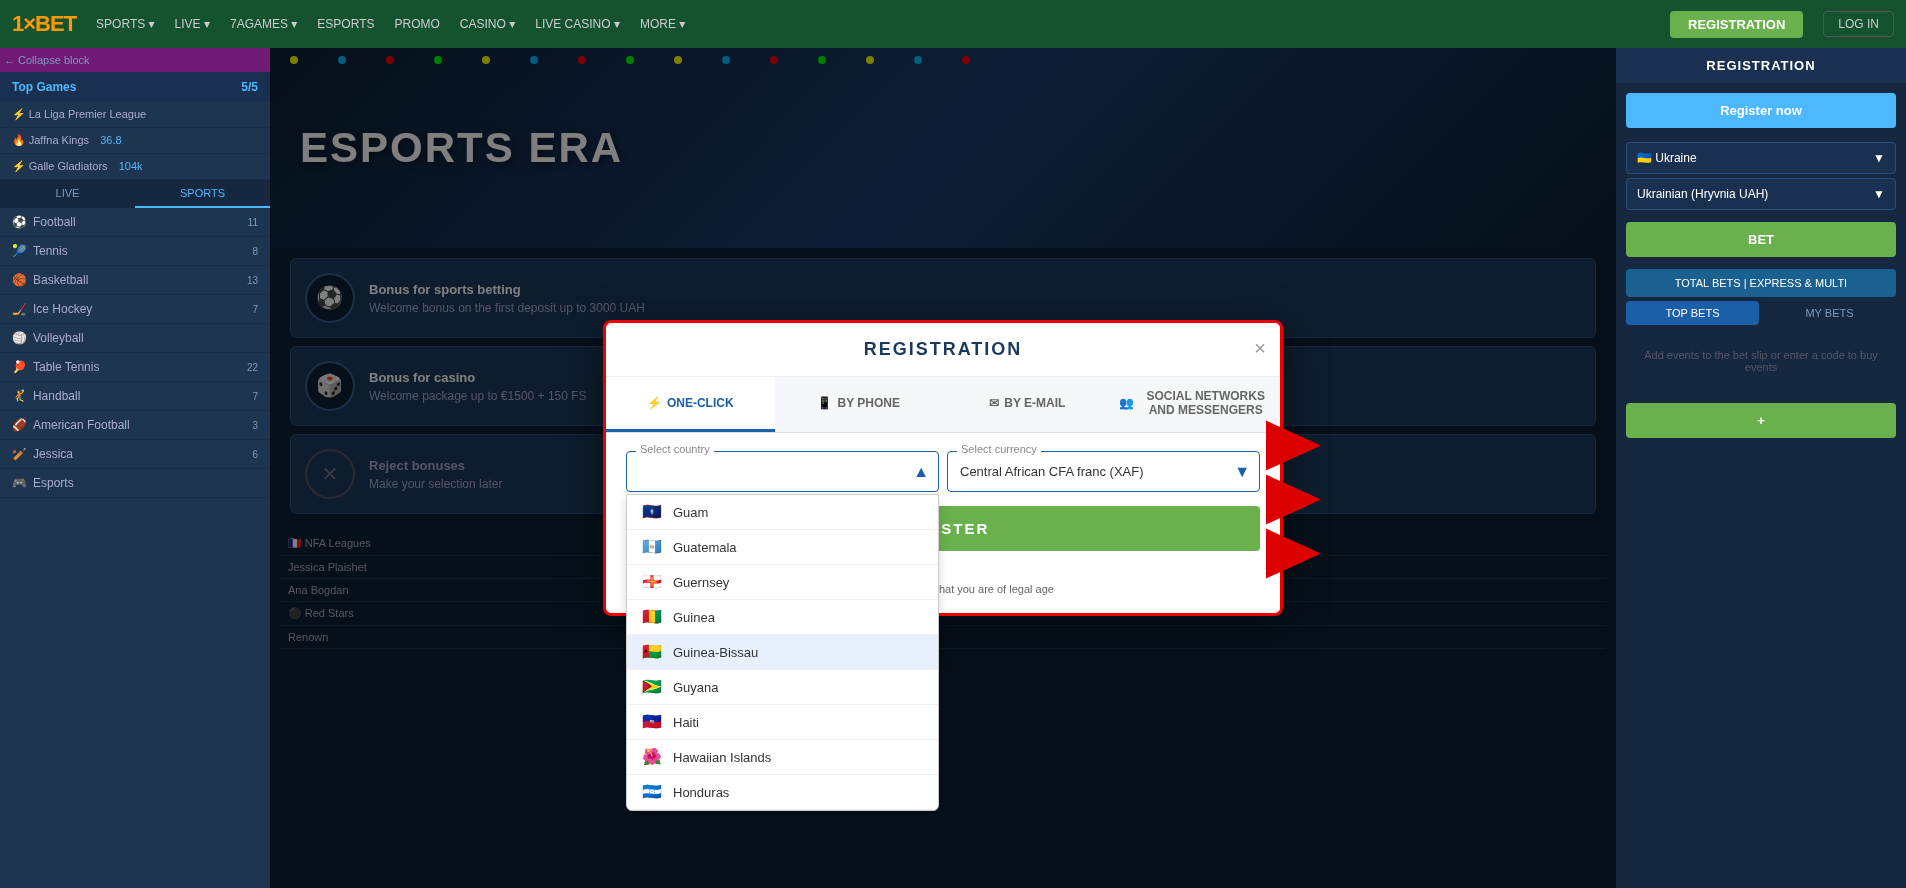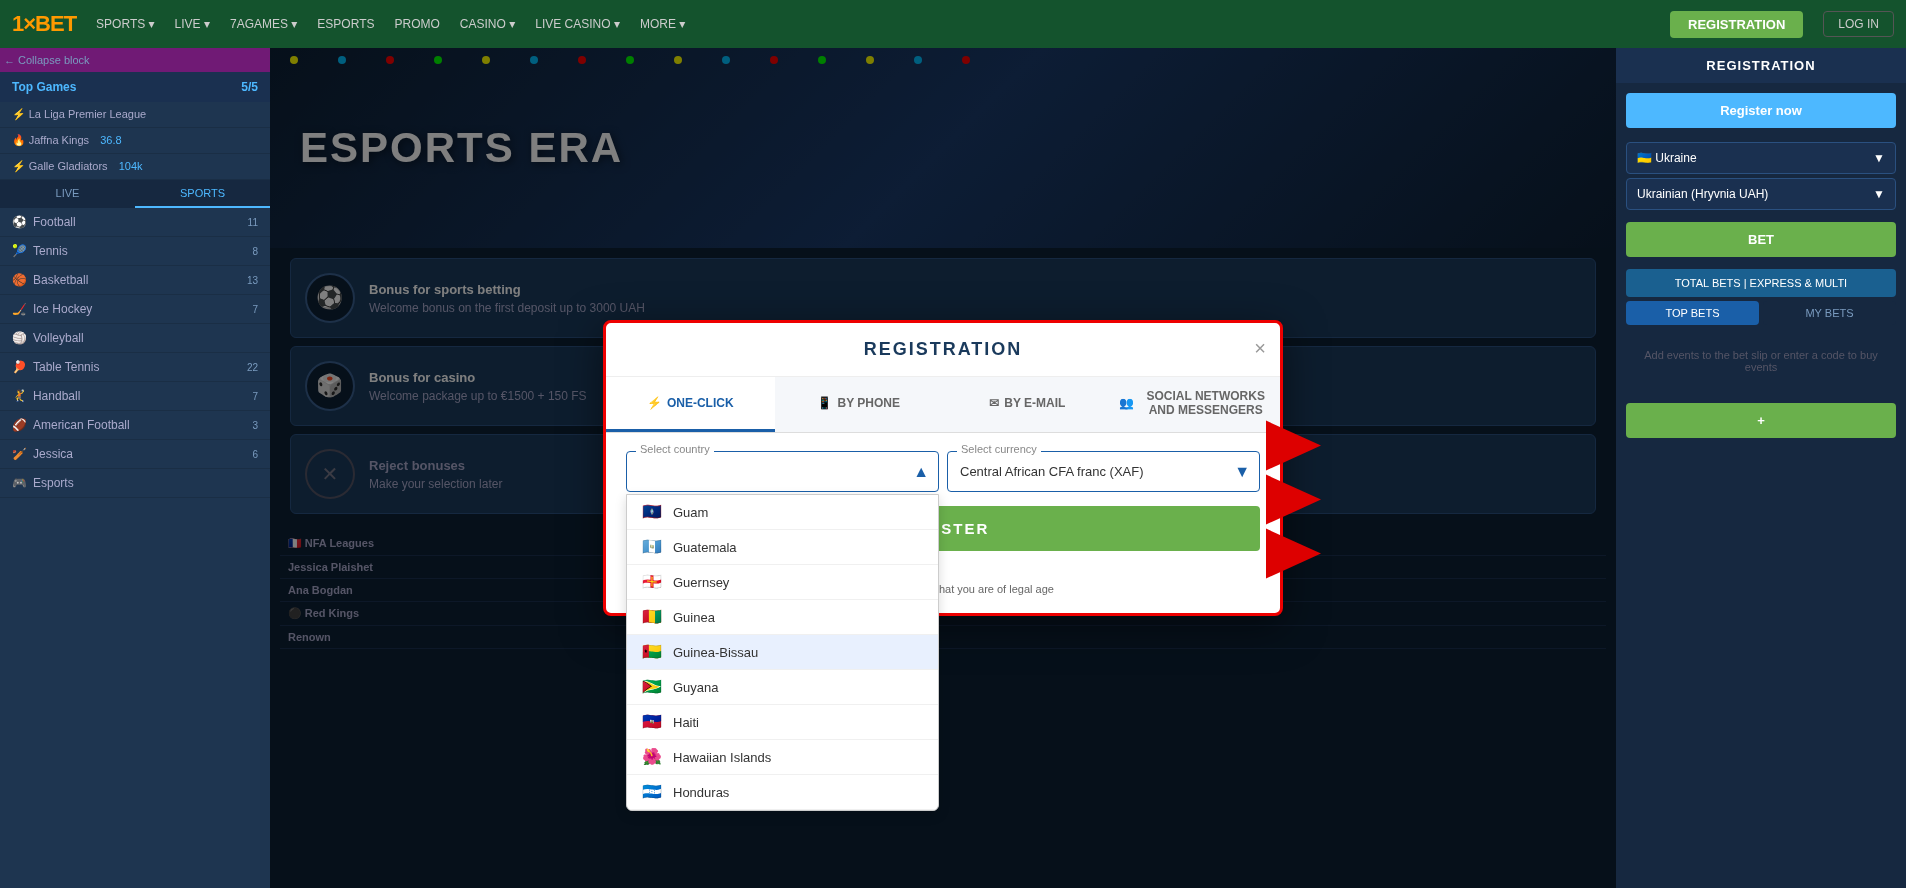--- a/index.html
+++ b/index.html
@@ -188,21 +188,20 @@
     .events-area {
       padding: 0 10px;
     }
     .event-row {
       display: flex;
       align-items: flex-end;
       padding: 5px 8px;
       border-bottom: 1px solid #1a3050;
       font-size: 11px;
       color: #aac;
-      font-weight: bold;
     }
     .event-name { flex: 1; }
     .event-score { color: #4db8ff; font-size: 11px; margin-left: 8px; }
 
     
     .right-sidebar {
       width: 290px;
       background: #162840;
       flex-shrink: 0;
       overflow: hidden;
@@ -603,21 +602,21 @@
       <div class="event-row">
         <div class="event-name">🇫🇷 NFA Leagues</div>
       </div>
       <div class="event-row">
         <div class="event-name">Jessica Plaishet</div>
       </div>
       <div class="event-row">
         <div class="event-name">Ana Bogdan</div>
       </div>
       <div class="event-row">
-        <div class="event-name">⚫ Red Kings</div>
+        <div class="event-name">⚫ Red Stars</div>
       </div>
       <div class="event-row">
         <div class="event-name">Renown</div>
       </div>
     </div>
 
     <div class="modal-overlay">
       <div class="modal">
         <div class="modal-header">
           <span class="modal-title">REGISTRATION</span>

